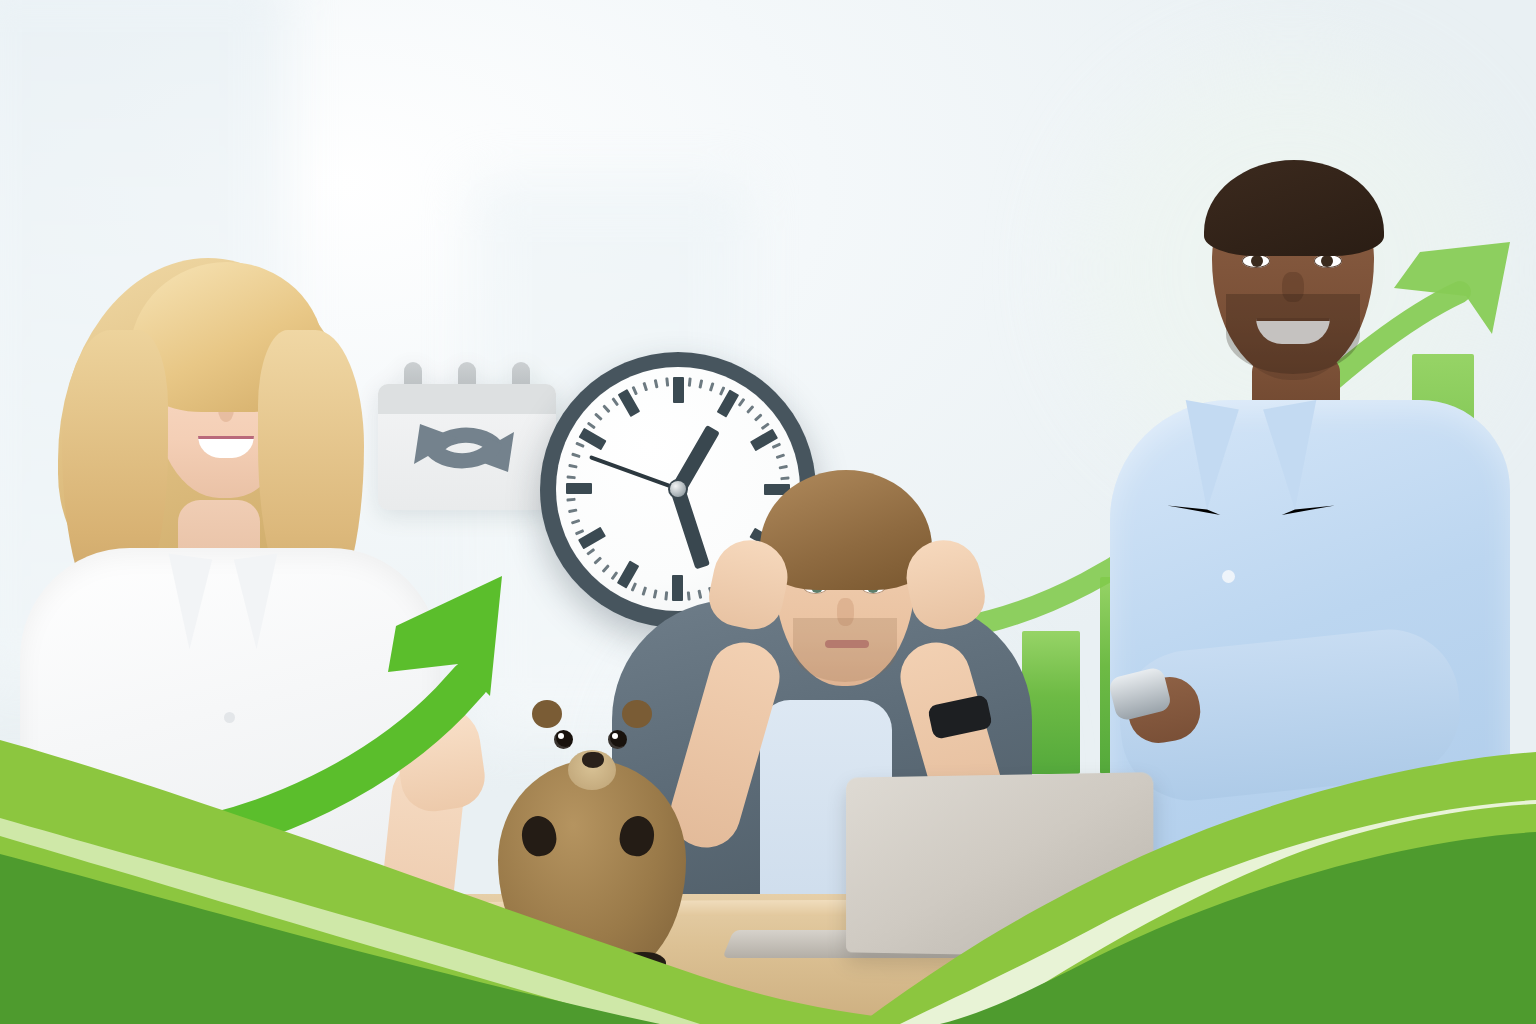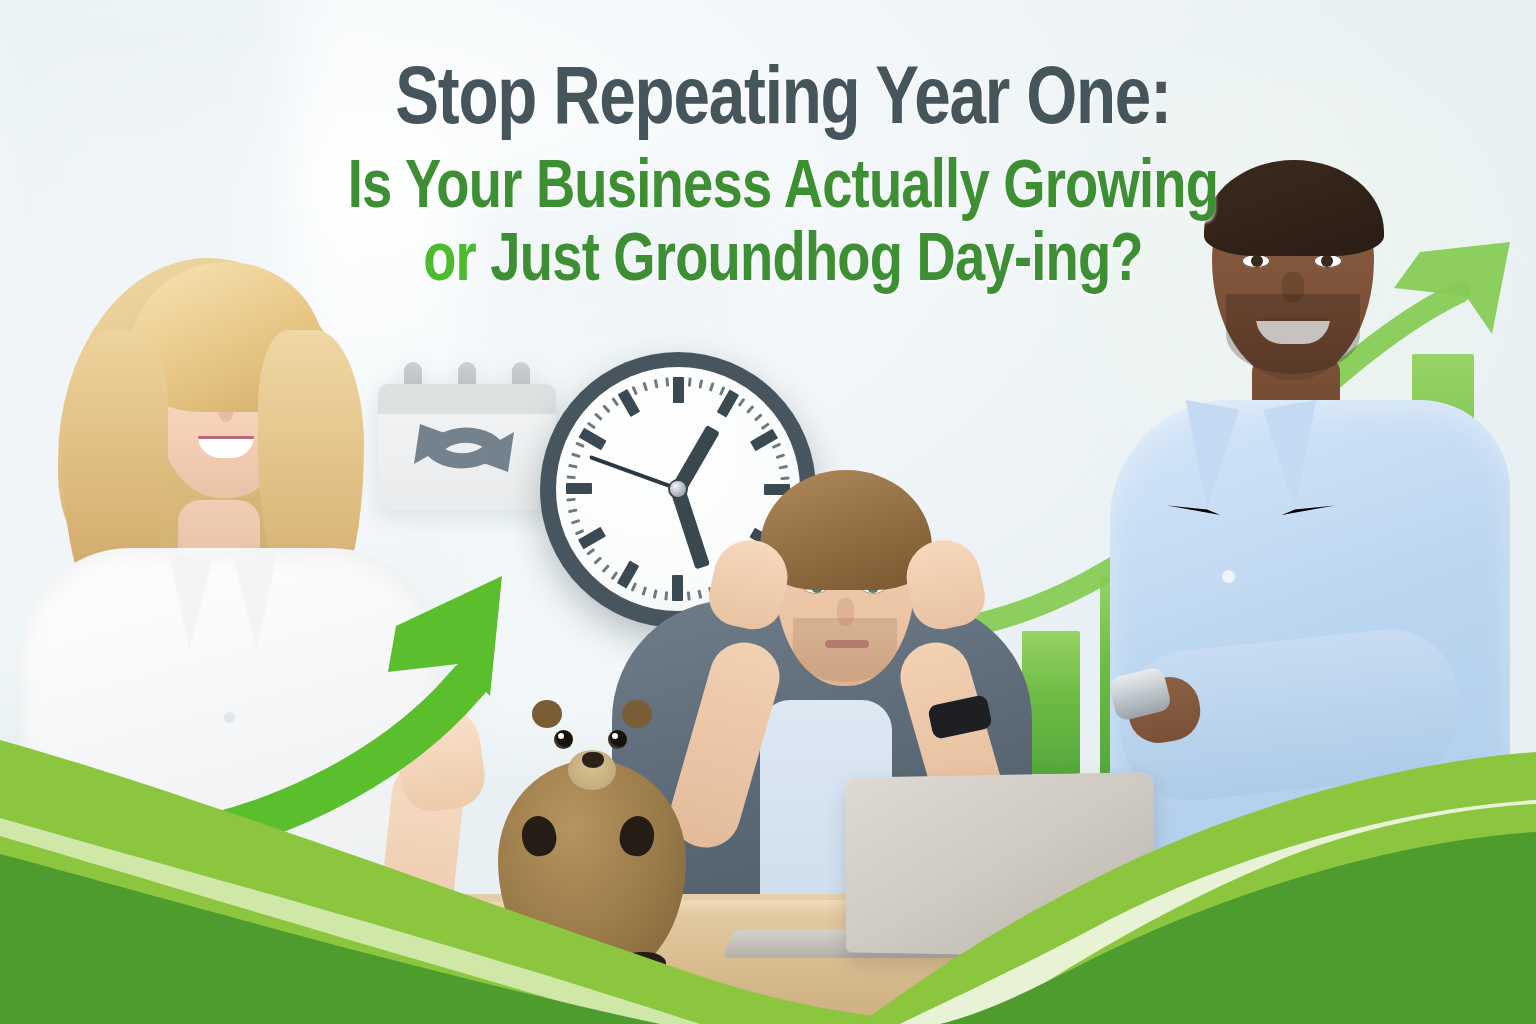--- a/index.html
+++ b/index.html
@@ -674,22 +674,14 @@
 
     <path d="M0 132 C 170 182, 400 252, 640 320 L 700 320 C 430 232, 180 166, 0 114 Z" fill="#cfe8a8"></path>
 
     <path d="M1536 96 C 1400 104, 1230 150, 1090 226 C 1010 268, 950 296, 900 320 L 980 320 C 1060 268, 1160 206, 1270 160 C 1360 122, 1460 104, 1536 100 Z" fill="#e8f3d6"></path>
 
     <path d="M0 150 C 180 198, 420 268, 660 320 L 0 320 Z" fill="#4e9b2e"></path>
 
     <path d="M1536 128 C 1400 136, 1230 186, 1090 256 C 1020 292, 980 310, 940 320 L 1536 320 Z" fill="#4e9b2e"></path>
   </svg>
 
-  <div class="headline-wrap">
-    <div class="h1">Stop Repeating Year One:</div>
-    <div class="h2">Is Your Business Actually Growing</div>
-    <div class="h3">
-      <span class="or-word">or</span>
-      <span>Just Groundhog Day-ing?</span>
-    </div>
-  </div>
 
 </div>
 
 </body></html>

